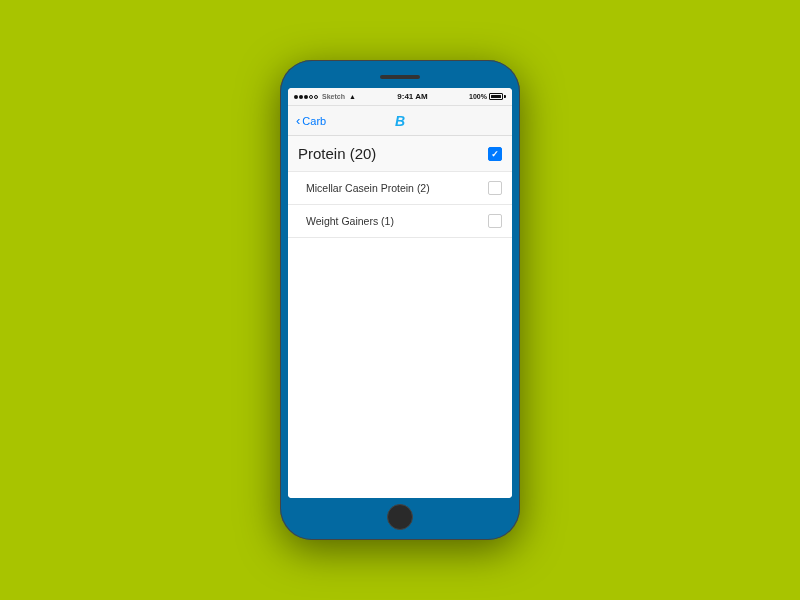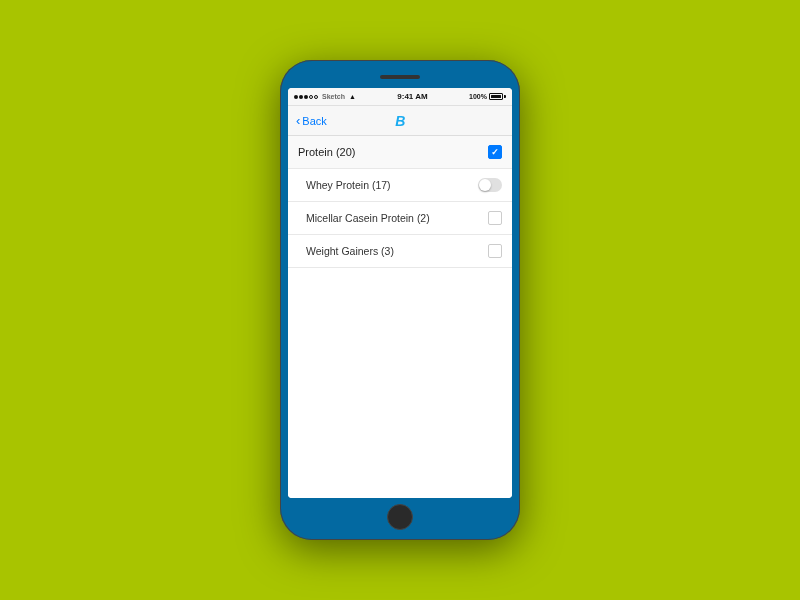--- a/index.html
+++ b/index.html
@@ -211,21 +211,21 @@
       padding: 9px 10px;
       border-bottom: 1px solid #e8e8e8;
       cursor: pointer;
     }
 
     .list-item.parent {
       background: #f9f9f9;
     }
 
     .list-item-label {
-      font-size: 11px;
+      font-size: 15px;
       color: #222;
     }
 
     .list-item.child .list-item-label {
       font-size: 10.5px;
       color: #333;
       padding-left: 8px;
     }
 
     .checkbox {
@@ -308,48 +308,42 @@
             <div class="battery-fill"></div>
           </div>
           <div class="battery-tip"></div>
         </div>
       </div>
     </div>
 
     <div class="nav-bar">
       <div class="back-button">
         <span class="back-chevron">‹</span>
-        <span>Back</span>
+        <span>Carb</span>
       </div>
       <div class="nav-logo">B</div>
       <div class="nav-spacer"></div>
     </div>
 
     <div class="content">
 
       <div class="list-item parent">
         <span class="list-item-label">Protein (20)</span>
         <div class="checkbox checked"></div>
       </div>
 
-      <div class="list-item child">
-        <span class="list-item-label">Whey Protein (17)</span>
-        <div class="toggle">
-          <div class="toggle-knob"></div>
-        </div>
-      </div>
 
       <div class="list-item child">
         <span class="list-item-label">Micellar Casein Protein (2)</span>
         <div class="checkbox"></div>
       </div>
 
 
       <div class="list-item child">
-        <span class="list-item-label">Weight Gainers (3)</span>
+        <span class="list-item-label">Weight Gainers (1)</span>
         <div class="checkbox"></div>
       </div>
 
 
 
     </div>
   </div>
 
   <div class="phone-bottom">
     <div class="home-button"></div>

